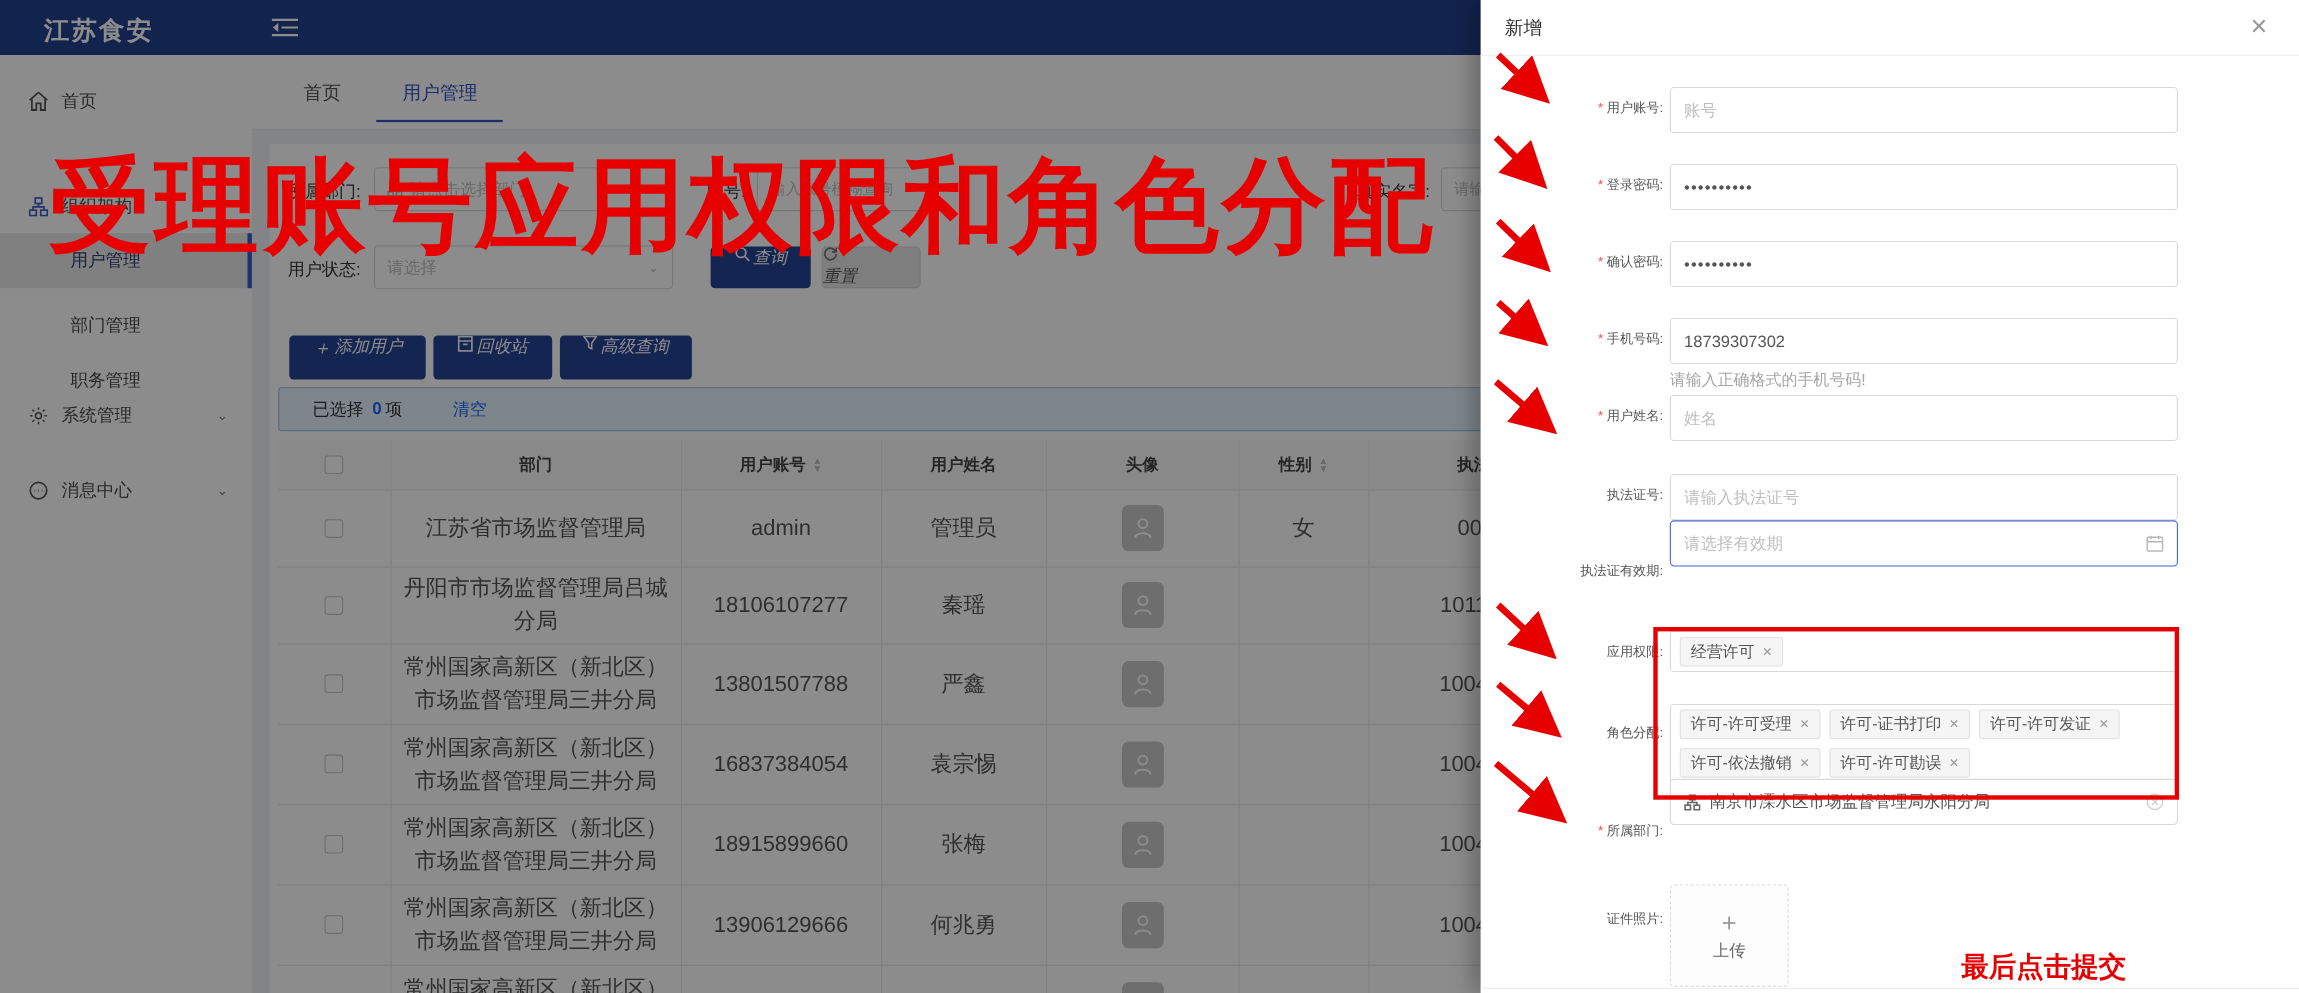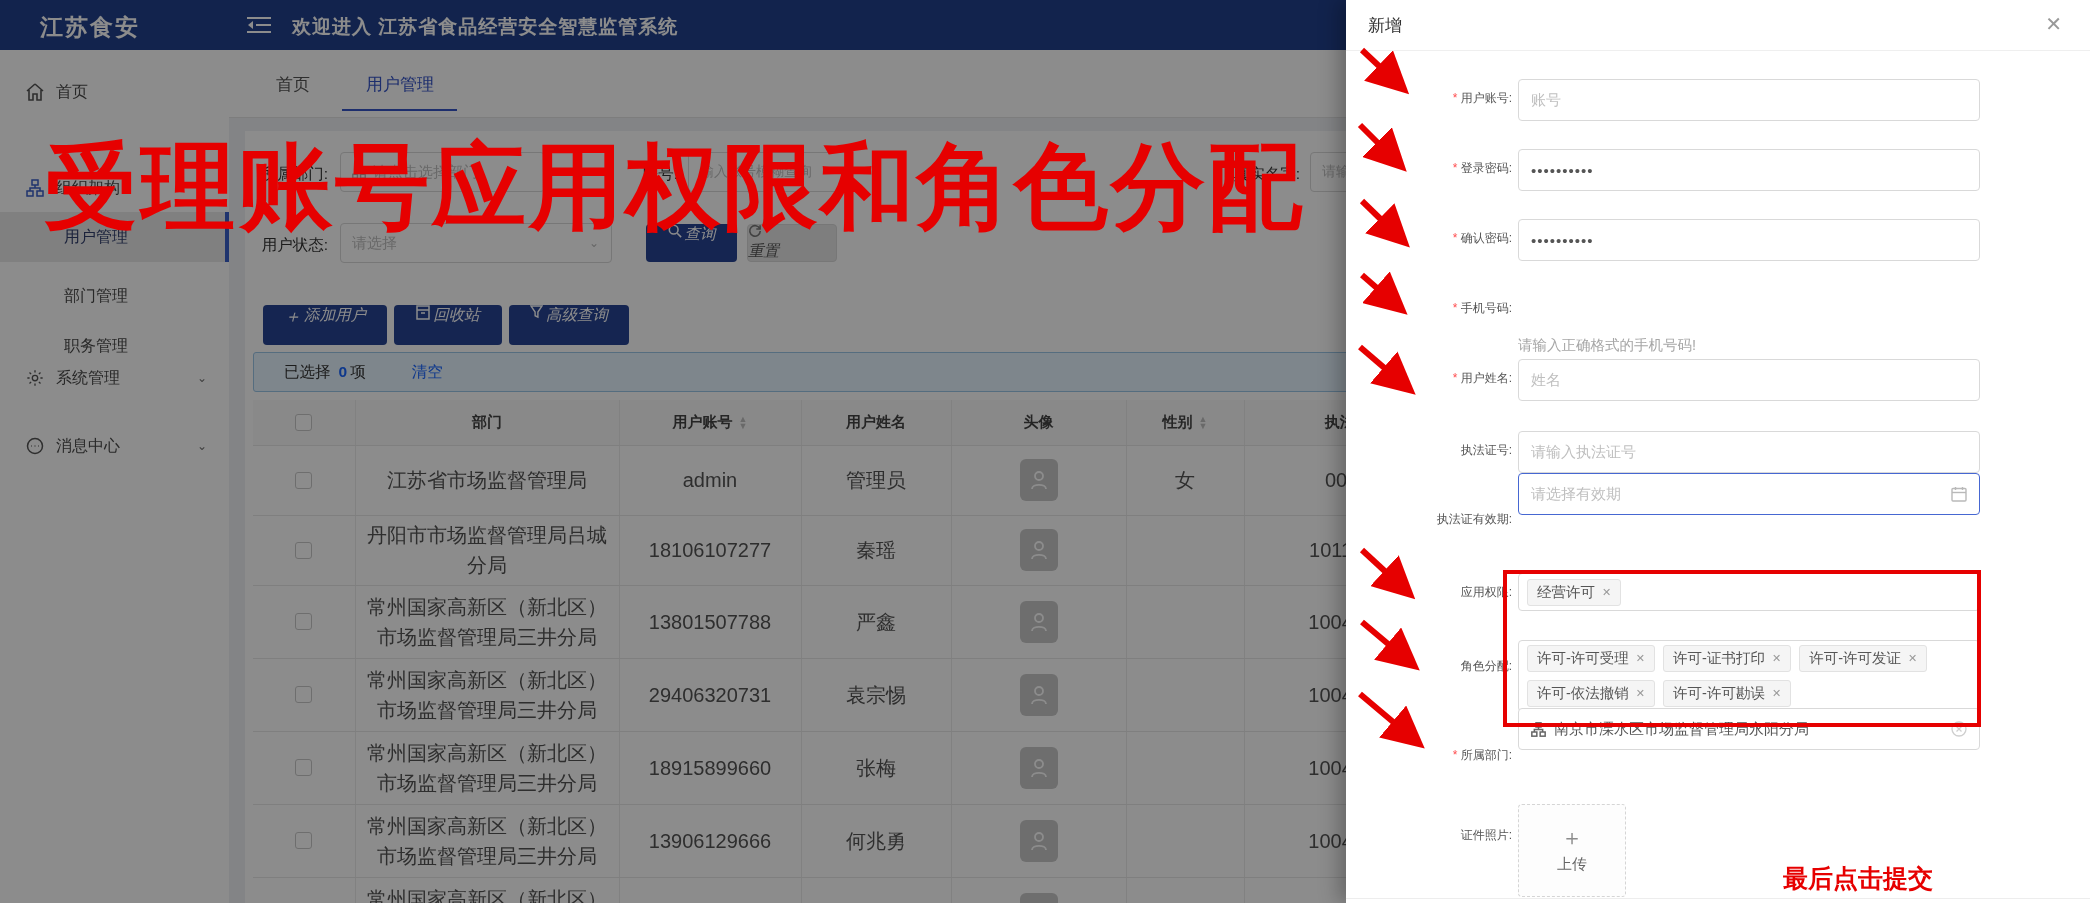--- a/index.html
+++ b/index.html
@@ -95,21 +95,20 @@
     <div class="collapse-btn">
       <svg width="24" height="20" viewBox="0 0 24 20">
           <g stroke="#fff" stroke-width="2">
         <line x1="0" y1="3" x2="24" y2="3"></line>
             <line x1="9" y1="10" x2="24" y2="10"></line>
             <line x1="0" y1="17" x2="24" y2="17"></line>
       </g>
           <path d="M6 6 L1 10 L6 14 Z" fill="#fff"></path>
         </svg>
     </div>
-    <div class="welcome">欢迎进入 江苏省食品经营安全智慧监管系统</div>
   </div>
 
   <div class="sidebar">
     <div class="side-item" style="top:16px;">
       <span class="ico">
         <svg width="18" height="18" viewBox="0 0 18 18">
             <path d="M9 1 L17 8 M9 1 L1 8 M3 7 V17 H7 V11 H11 V17 H15 V7" fill="none" stroke="#555" stroke-width="1.6"></path>
           </svg>
       </span>
       <span>首页</span>
@@ -331,21 +330,21 @@
                 </div>
               </td>
           <td></td>
               <td>1004033</td>
         </tr>
         <tr class="r37">
           <td>
                 <div class="cb"></div>
               </td>
           <td>常州国家高新区（新北区）市场监督管理局三井分局</td>
-              <td>29406320731</td>
+              <td>16837384054</td>
               <td>袁宗惕</td>
           <td>
                 <div class="avatar">
                   <svg width="20" height="22" viewBox="0 0 20 22">
                     <circle cx="10" cy="7" r="4" fill="none" stroke="#fff" stroke-width="1.8"></circle>
                     <path d="M3 20 C3 14.5 17 14.5 17 20" fill="none" stroke="#fff" stroke-width="1.8"></path>
                   </svg>
                 </div>
               </td>
           <td></td>
@@ -424,20 +423,23 @@
     <div class="d-input" style="top:149px;">
       <span style="letter-spacing:1px; color:#555;">••••••••••</span>
     </div>
 
     <div class="d-label required" style="top:230px;">确认密码:</div>
     <div class="d-input" style="top:219px;">
       <span style="letter-spacing:1px; color:#555;">••••••••••</span>
     </div>
 
     <div class="d-label required" style="top:300px;">手机号码:</div>
+    <div class="d-input" style="top:289px;">
+      <span>18739307302</span>
+    </div>
     <div class="d-help" style="top:336px;">请输入正确格式的手机号码!</div>
 
     <div class="d-label required" style="top:370px;">用户姓名:</div>
     <div class="d-input" style="top:359px;">
       <span class="placeholder">姓名</span>
     </div>
 
     <div class="d-label" style="top:442px;">执法证号:</div>
     <div class="d-input" style="top:431px;">
       <span class="placeholder">请输入执法证号</span>

